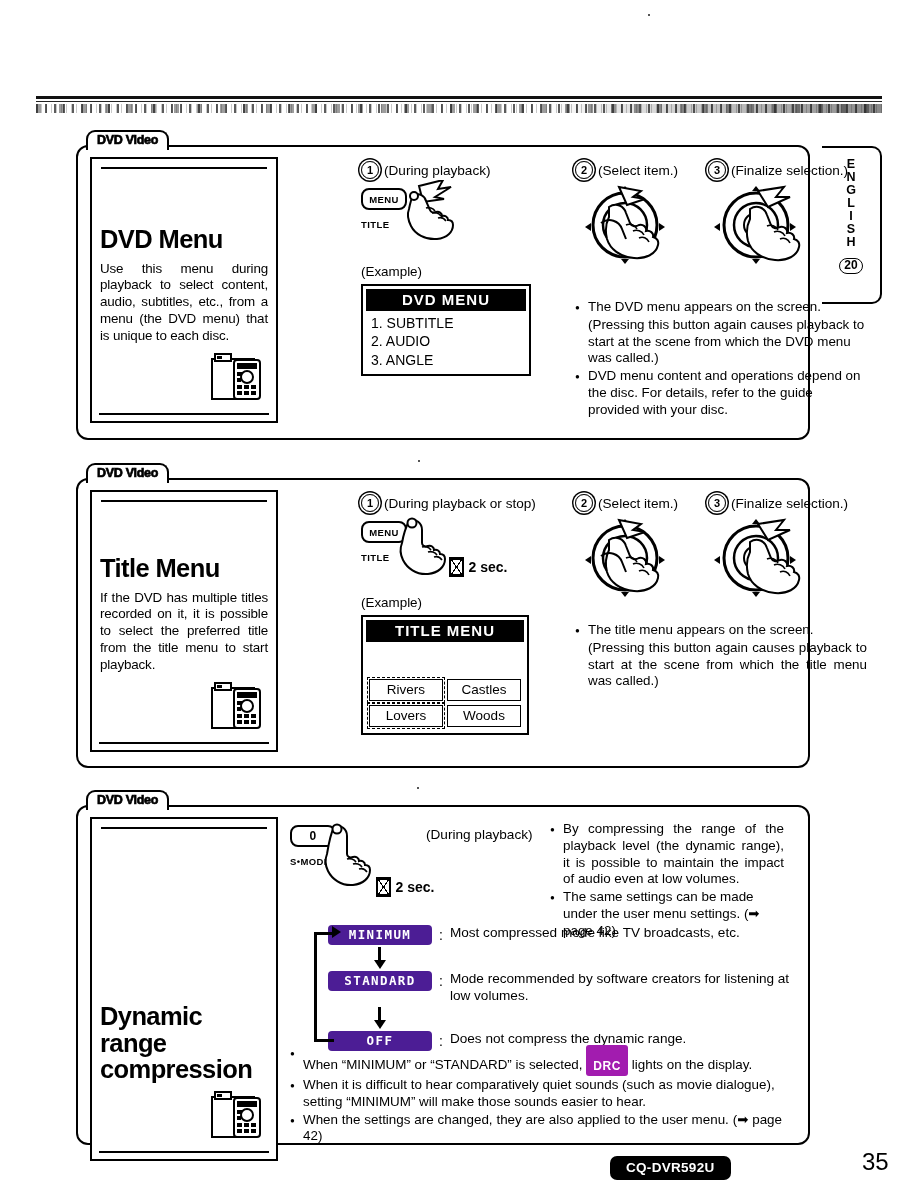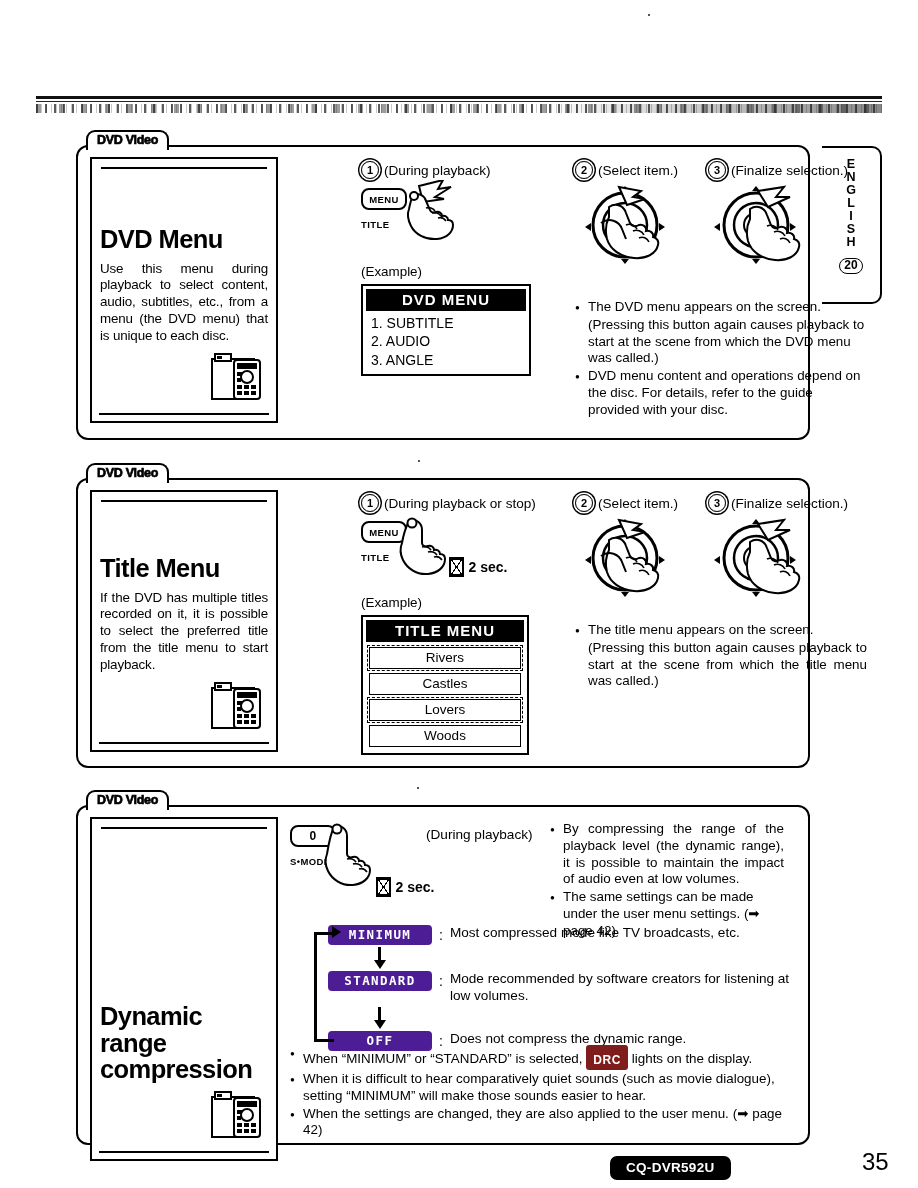--- a/index.html
+++ b/index.html
@@ -114,38 +114,38 @@
   .example-label { font-size:13.4px; }
 
   
   .osd { border:2px solid #000; background:#fff; padding:3px; }
   .osd-title {
     background:#000; color:#fff; text-align:center;
     font-weight:bold; font-size:15px; letter-spacing:1px;
     padding:2px 0 3px;
   }
   .osd-list { font-size:14px; line-height:1.32; padding:3px 2px 2px 5px; }
-  .osd-grid { display:grid; grid-template-columns:1fr; gap:4px; padding:5px 3px 3px; }
+  .osd-grid { display:grid; grid-template-columns:1fr 1fr; gap:4px; padding:5px 3px 3px;margin-top:32px; }
   .osd-cell {
     border:1.5px solid #000; text-align:center; font-size:13.5px; padding:2px 0 3px;
   }
   .osd-cell.sel { outline:1.5px dashed #000; outline-offset:1.5px; }
 
   
   .lcd {
     display:inline-block; background:#4c1d95; color:#fff;
     font-family:"DejaVu Sans Mono", monospace;
     font-weight:bold; font-size:12.5px; letter-spacing:1.4px;
     padding:2px 10px 3px; border-radius:4px; text-align:center;
     min-width:104px;
   }
   .drc-chip {
-    display:inline-block; background:#7f1d1d; color:#fff;
+    display:inline-block; background:#a21caf; color:#fff;
     font-weight:bold; font-size:12px; letter-spacing:.6px;
-    padding:8px 7px 2px; border-radius:3px; vertical-align:-1px;
+    padding:14px 7px 2px; border-radius:3px; vertical-align:-1px;
   }
 
   
   .flow { position:relative; }
   .flow-row { display:flex; align-items:flex-start; gap:7px; }
   .flow-colon { font-size:14px; line-height:20px; }
   .flow-desc { font-size:13.6px; line-height:1.24; }
   .arrow-down {
     width:0; margin:2px 0 2px 50px; position:relative; height:22px;
   }

